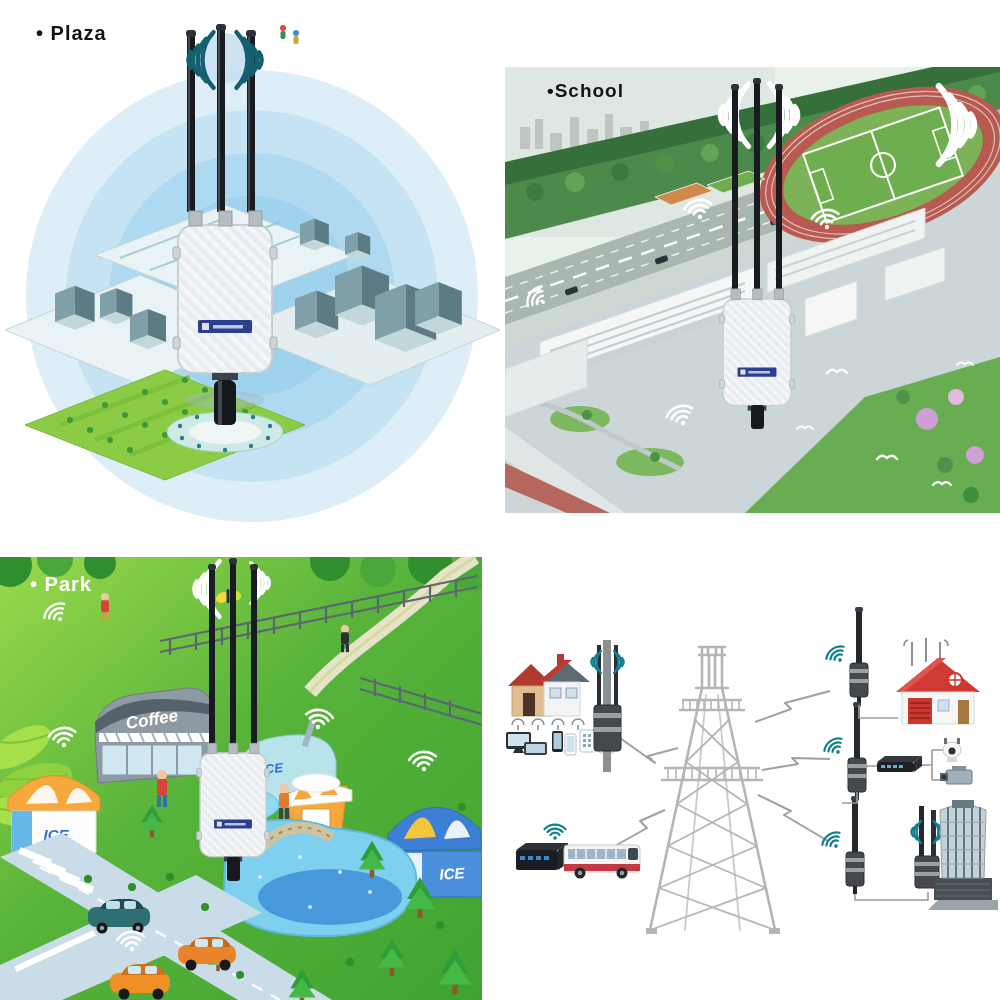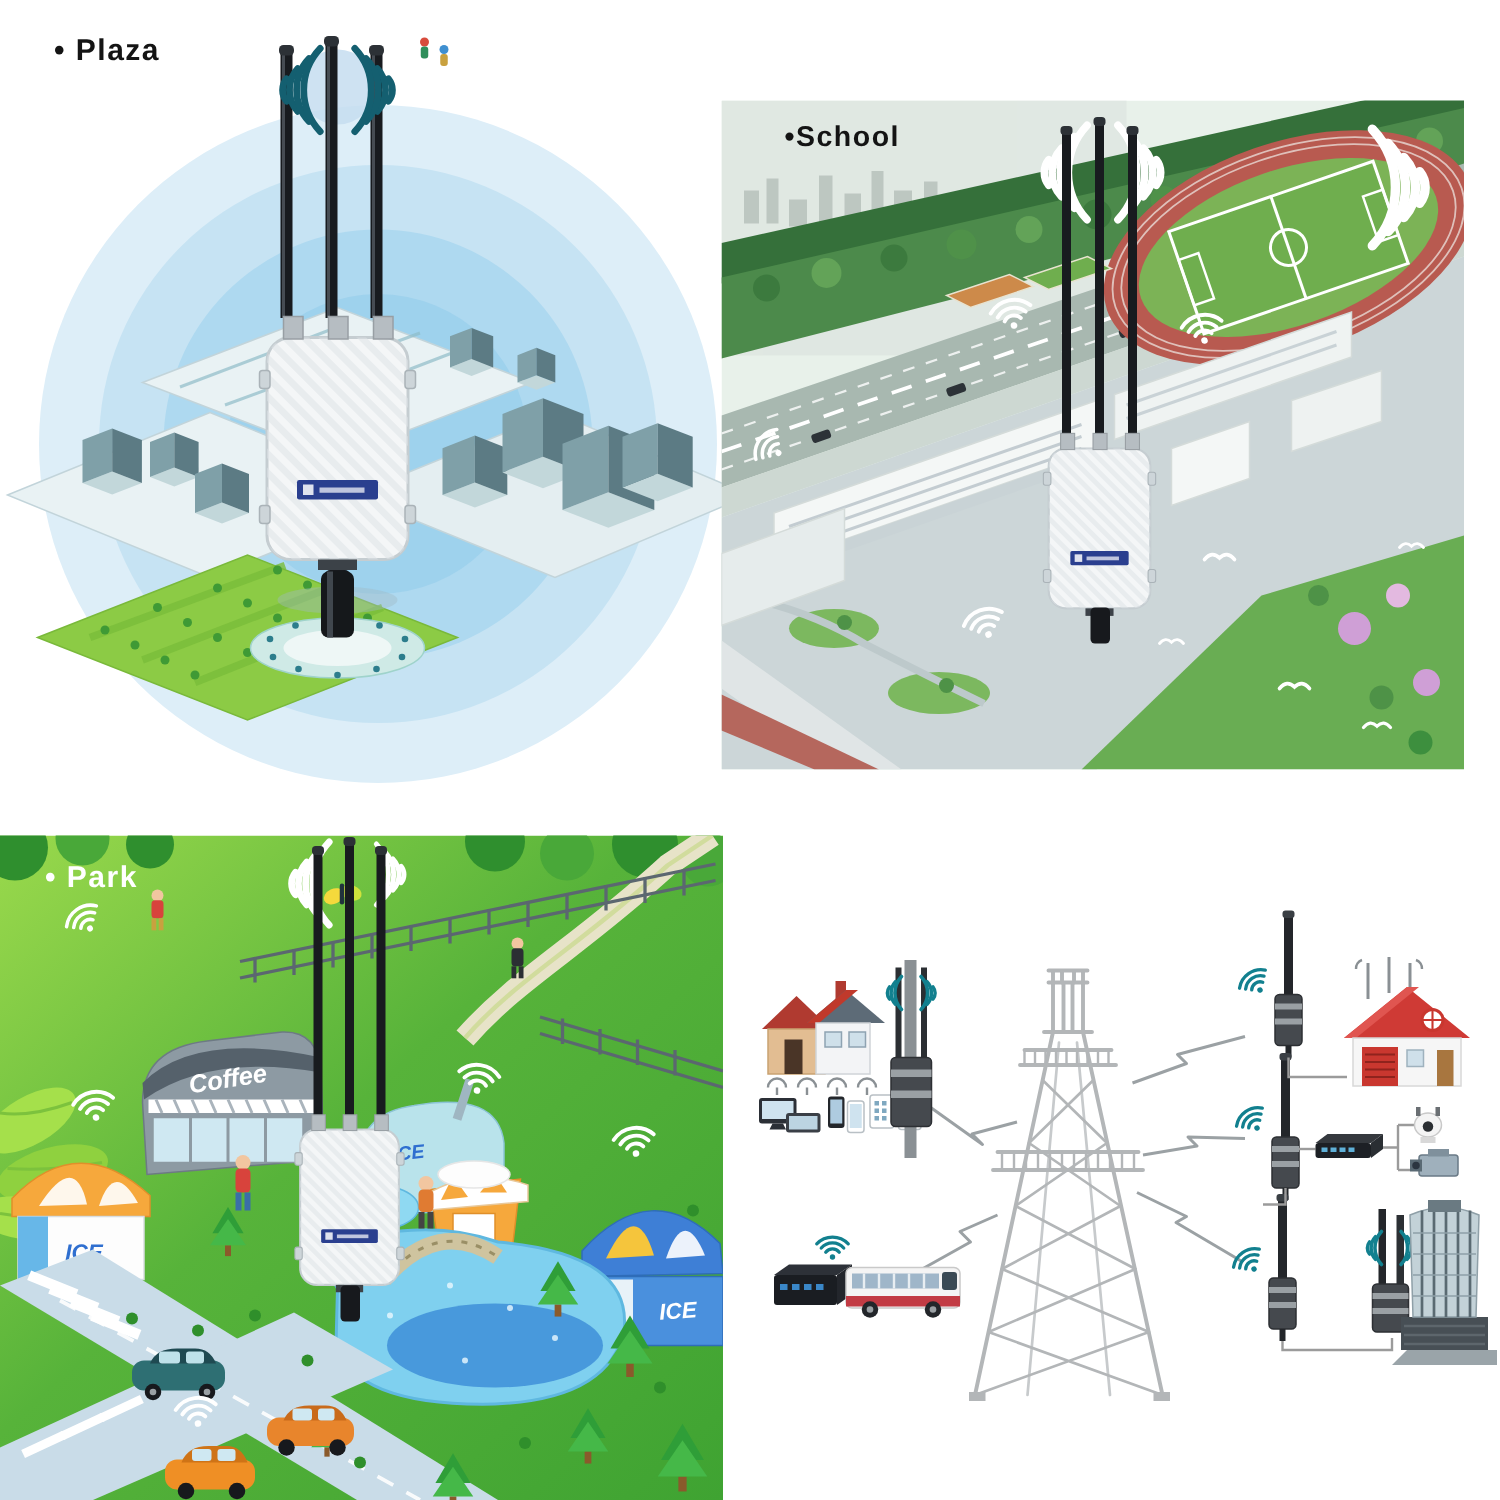--- a/index.html
+++ b/index.html
@@ -135,21 +135,21 @@
     <circle cx="283" cy="28" r="3" fill="#d84b3c"></circle>
           <rect x="280.5" y="31" width="5" height="8" rx="2" fill="#2f8f5b"></rect>
     <circle cx="296" cy="33" r="3" fill="#3f8fd0"></circle>
           <rect x="293.5" y="36" width="5" height="8" rx="2" fill="#c9a13f"></rect>
   </g>
 
   <text x="36" y="40" class="panel-label" font-size="20" fill="#141414">• Plaza</text>
 </svg>
 </div>
 
-<div class="quad" style="left:481px;top:67px">
+<div class="quad" style="left:505px;top:67px">
 <svg width="495" height="446" viewBox="0 0 495 446">
   <defs>
     <pattern id="sc-hatch" width="9" height="9" patternUnits="userSpaceOnUse" patternTransform="rotate(-45)">
       <rect width="4.5" height="9" fill="#dde3e6" opacity=".55"></rect>
     </pattern>
     <g id="sc-side" fill="none" stroke="currentColor" stroke-linecap="round" stroke-width="3">
       <path d="M6,-5 A8,8 0 0,0 6,5"></path>
             <path d="M11,-9.5 A14,14 0 0,0 11,9.5"></path>
       <path d="M16,-14 A20.5,20.5 0 0,0 16,14"></path>
             <path d="M21,-18.5 A27,27 0 0,0 21,18.5"></path>

